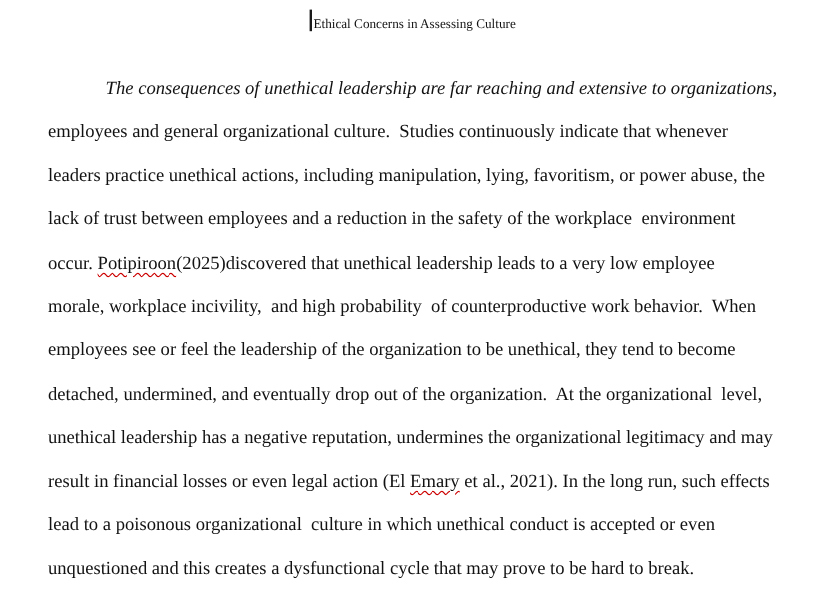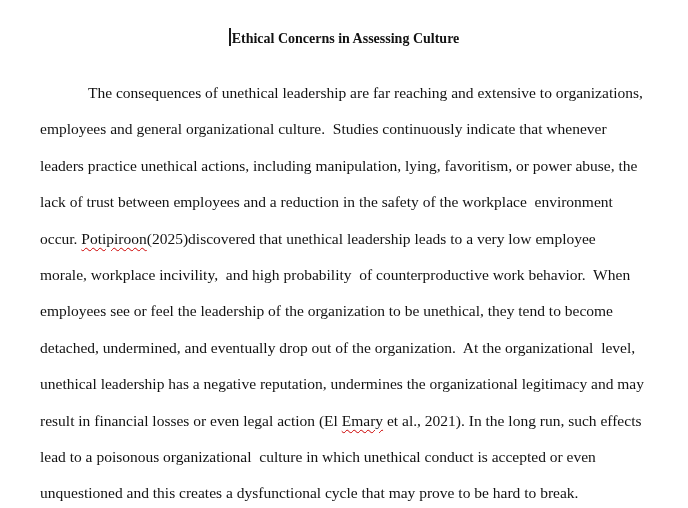--- a/index.html
+++ b/index.html
@@ -18,24 +18,23 @@
     position: relative;
     width: 688px;
     height: 508px;
     background: #ffffff;
     overflow: hidden;
   }
   .title-line {
     padding-top: 8px;
     line-height: 24px;
     text-align: center;
-    font-size: 14px;
-    font-weight: bold;
+    font-size: 11px;
+    font-weight: normal;
     white-space: pre;
-    margin-top: 19px;
   }
   .caret {
     display: inline-block;
     width: 2px;
     height: 18px;
     background: #1b1b1b;
     vertical-align: -3px;
     margin-right: 1px;
   }
   .doc-body {
@@ -44,20 +43,21 @@
     padding-right: 10px;
     font-size: 15.5px;
     line-height: 36.4px;
     white-space: pre;
   }
   .line {
     height: 36.4px;
   }
   .line.indent {
     text-indent: 48px;
+    font-style: italic;
   }
   .misspelled {
     text-decoration: underline;
     text-decoration-style: wavy;
     text-decoration-color: #cc0000;
     text-decoration-thickness: 1px;
     text-underline-offset: 3px;
     text-align: center;
   }
 </style>

